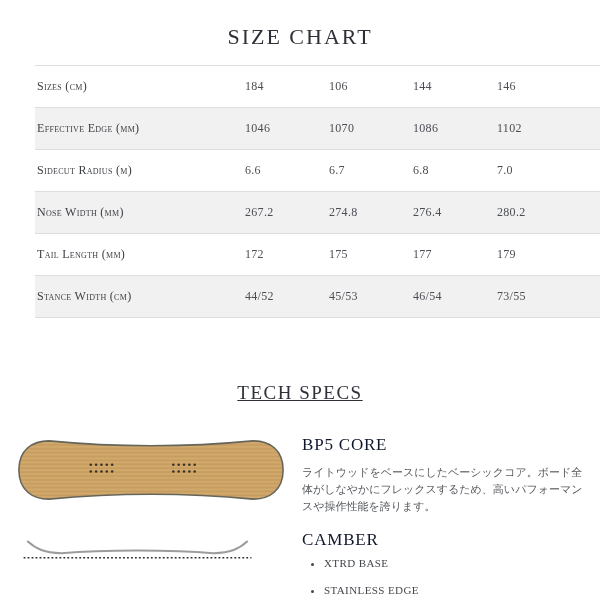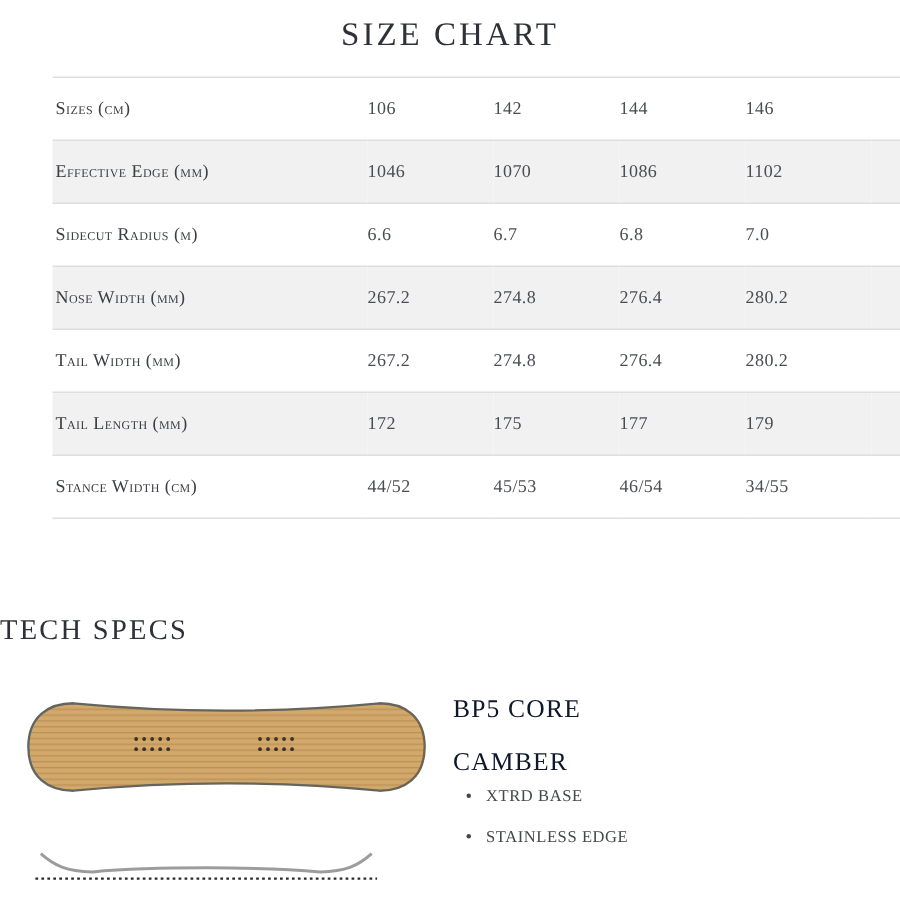--- a/index.html
+++ b/index.html
@@ -2,26 +2,26 @@
 <html><head>
 <meta charset="utf-8">
 <style>
   html,body{margin:0;padding:0;}
   body{
     width:600px;height:600px;overflow:hidden;background:#ffffff;
     font-family:"Liberation Serif", serif;color:#3a3d42;
   }
   
   .page-title{
-    margin:0;padding-top:10px;text-align:center;
+    margin:0;padding-top:24px;text-align:center;
     font-size:22px;font-weight:500;letter-spacing:2px;color:#2e3137;
   }
   .section-title{
-    margin:0;font-size:19px;font-weight:500;
-    letter-spacing:1.5px;color:#2e3137;
+    margin:0;text-align:center;font-size:19px;font-weight:500;
+    letter-spacing:1.5px;color:#2e3137;text-decoration:underline;
   }
   
   .size-table{
     margin:15px 0 0 35px;width:565px;border-collapse:collapse;table-layout:fixed;
   }
   .size-table col.c-label{width:210px;}
   .size-table col.c-val{width:84px;}
   .size-table tr{height:42px;border-top:1px solid #dedede;}
   .size-table tr:last-child{border-bottom:1px solid #dedede;}
   .size-table tr:nth-child(even){background:#f1f1f1;}
@@ -62,22 +62,22 @@
     <col class="c-label">
       <col class="c-val">
       <col class="c-val">
       <col class="c-val">
       <col class="c-val">
       <col>
   </colgroup>
   <tbody>
     <tr>
       <td class="lbl">Sizes (cm)</td>
+      <td class="val">184</td>
       <td class="val">106</td>
-      <td class="val">142</td>
       <td class="val">144</td>
       <td class="val">146</td>
       <td></td>
     </tr>
     <tr>
       <td class="lbl">Effective Edge (mm)</td>
       <td class="val">1046</td>
       <td class="val">1070</td>
       <td class="val">1086</td>
       <td class="val">1102</td>
@@ -93,41 +93,33 @@
     </tr>
     <tr>
       <td class="lbl">Nose Width (mm)</td>
       <td class="val">267.2</td>
       <td class="val">274.8</td>
       <td class="val">276.4</td>
       <td class="val">280.2</td>
       <td></td>
     </tr>
     <tr>
-      <td class="lbl">Tail Width (mm)</td>
-      <td class="val">267.2</td>
-      <td class="val">274.8</td>
-      <td class="val">276.4</td>
-      <td class="val">280.2</td>
-      <td></td>
-    </tr>
-    <tr>
       <td class="lbl">Tail Length (mm)</td>
       <td class="val">172</td>
       <td class="val">175</td>
       <td class="val">177</td>
       <td class="val">179</td>
       <td></td>
     </tr>
     <tr>
       <td class="lbl">Stance Width (cm)</td>
       <td class="val">44/52</td>
       <td class="val">45/53</td>
       <td class="val">46/54</td>
-      <td class="val">34/55</td>
+      <td class="val">73/55</td>
       <td></td>
     </tr>
   </tbody>
 </table>
 
 <h2 class="section-title tech-title">TECH SPECS</h2>
 
 <div class="specs">
 
   <div class="specs-left">
@@ -167,20 +159,21 @@
     </svg>
 
     <svg class="camber-svg" width="235" height="30" viewBox="0 0 260 30">
       <path d="M 8 4 C 18 13 27 17 46 17.5 C 92 13.5 168 13.5 214 17.5 C 233 17 242 13 252 4" fill="none" stroke="#9c9c9c" stroke-width="2.2"></path>
       <line x1="4" y1="22.5" x2="256" y2="22.5" stroke="#2b2b2b" stroke-width="1.6" stroke-dasharray="2 2.4"></line>
     </svg>
   </div>
 
   <div class="specs-right">
     <h3 class="spec-head">BP5 CORE</h3>
+    <p class="spec-desc">ライトウッドをベースにしたベーシックコア。ボード全体がしなやかにフレックスするため、高いパフォーマンスや操作性能を誇ります。</p>
     <h3 class="spec-head camber">CAMBER</h3>
     <ul class="feature-list">
       <li>XTRD BASE</li>
       <li>STAINLESS EDGE</li>
     </ul>
   </div>
 
 </div>
 
 </body></html>

